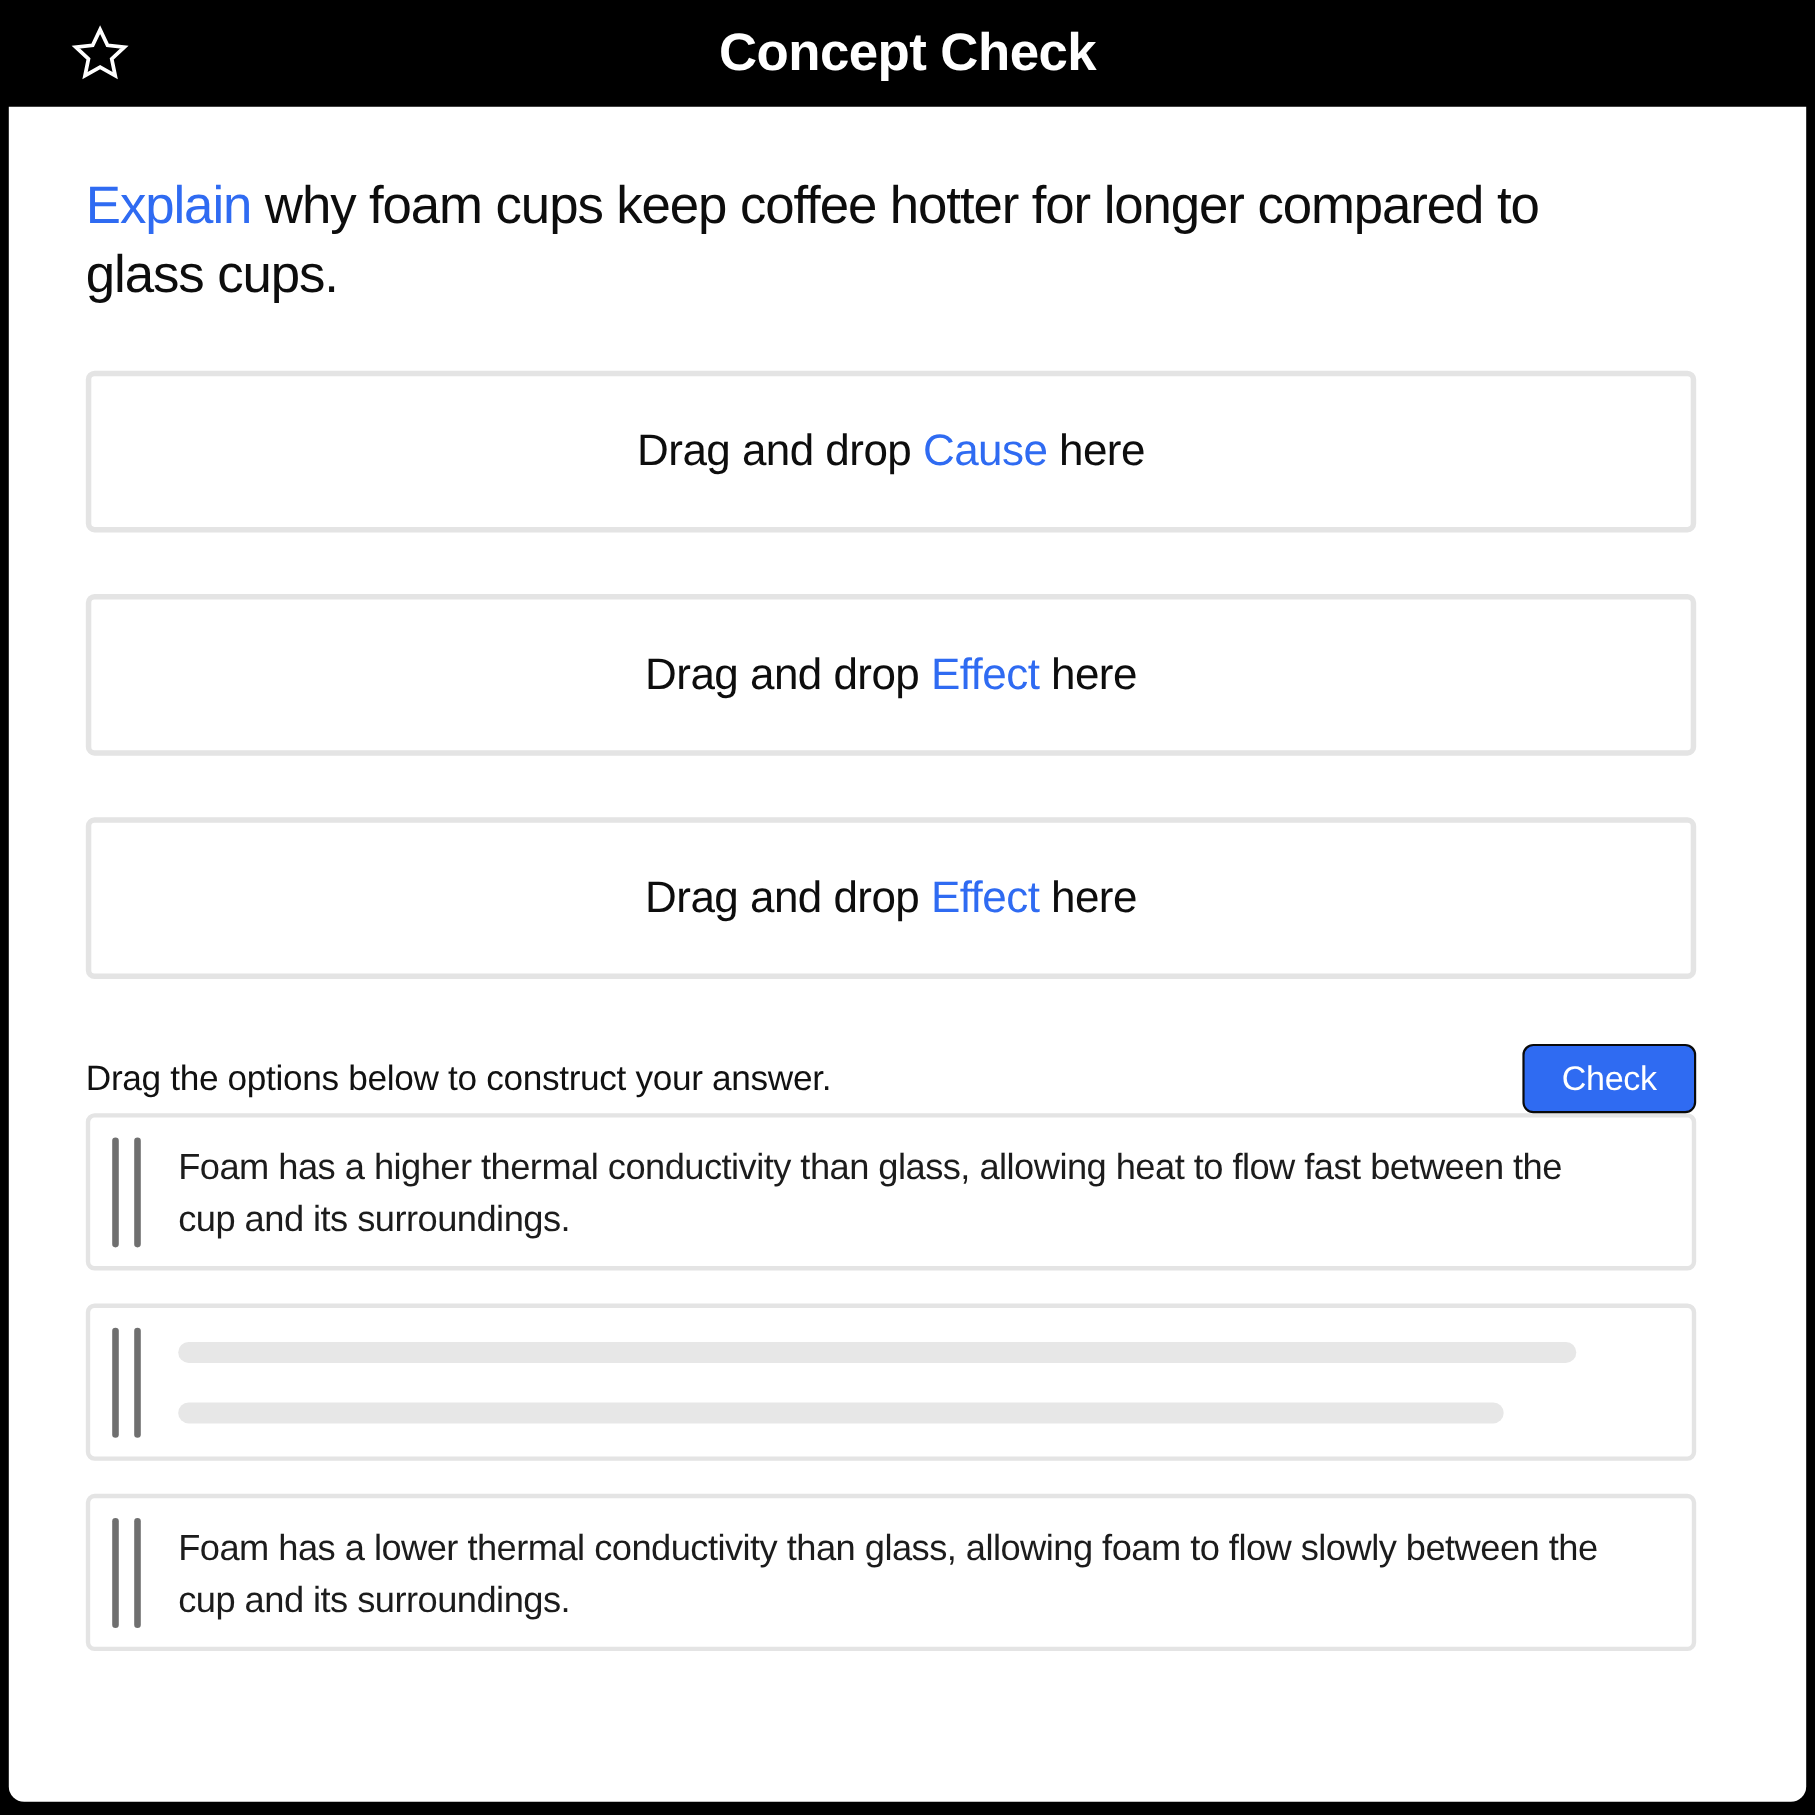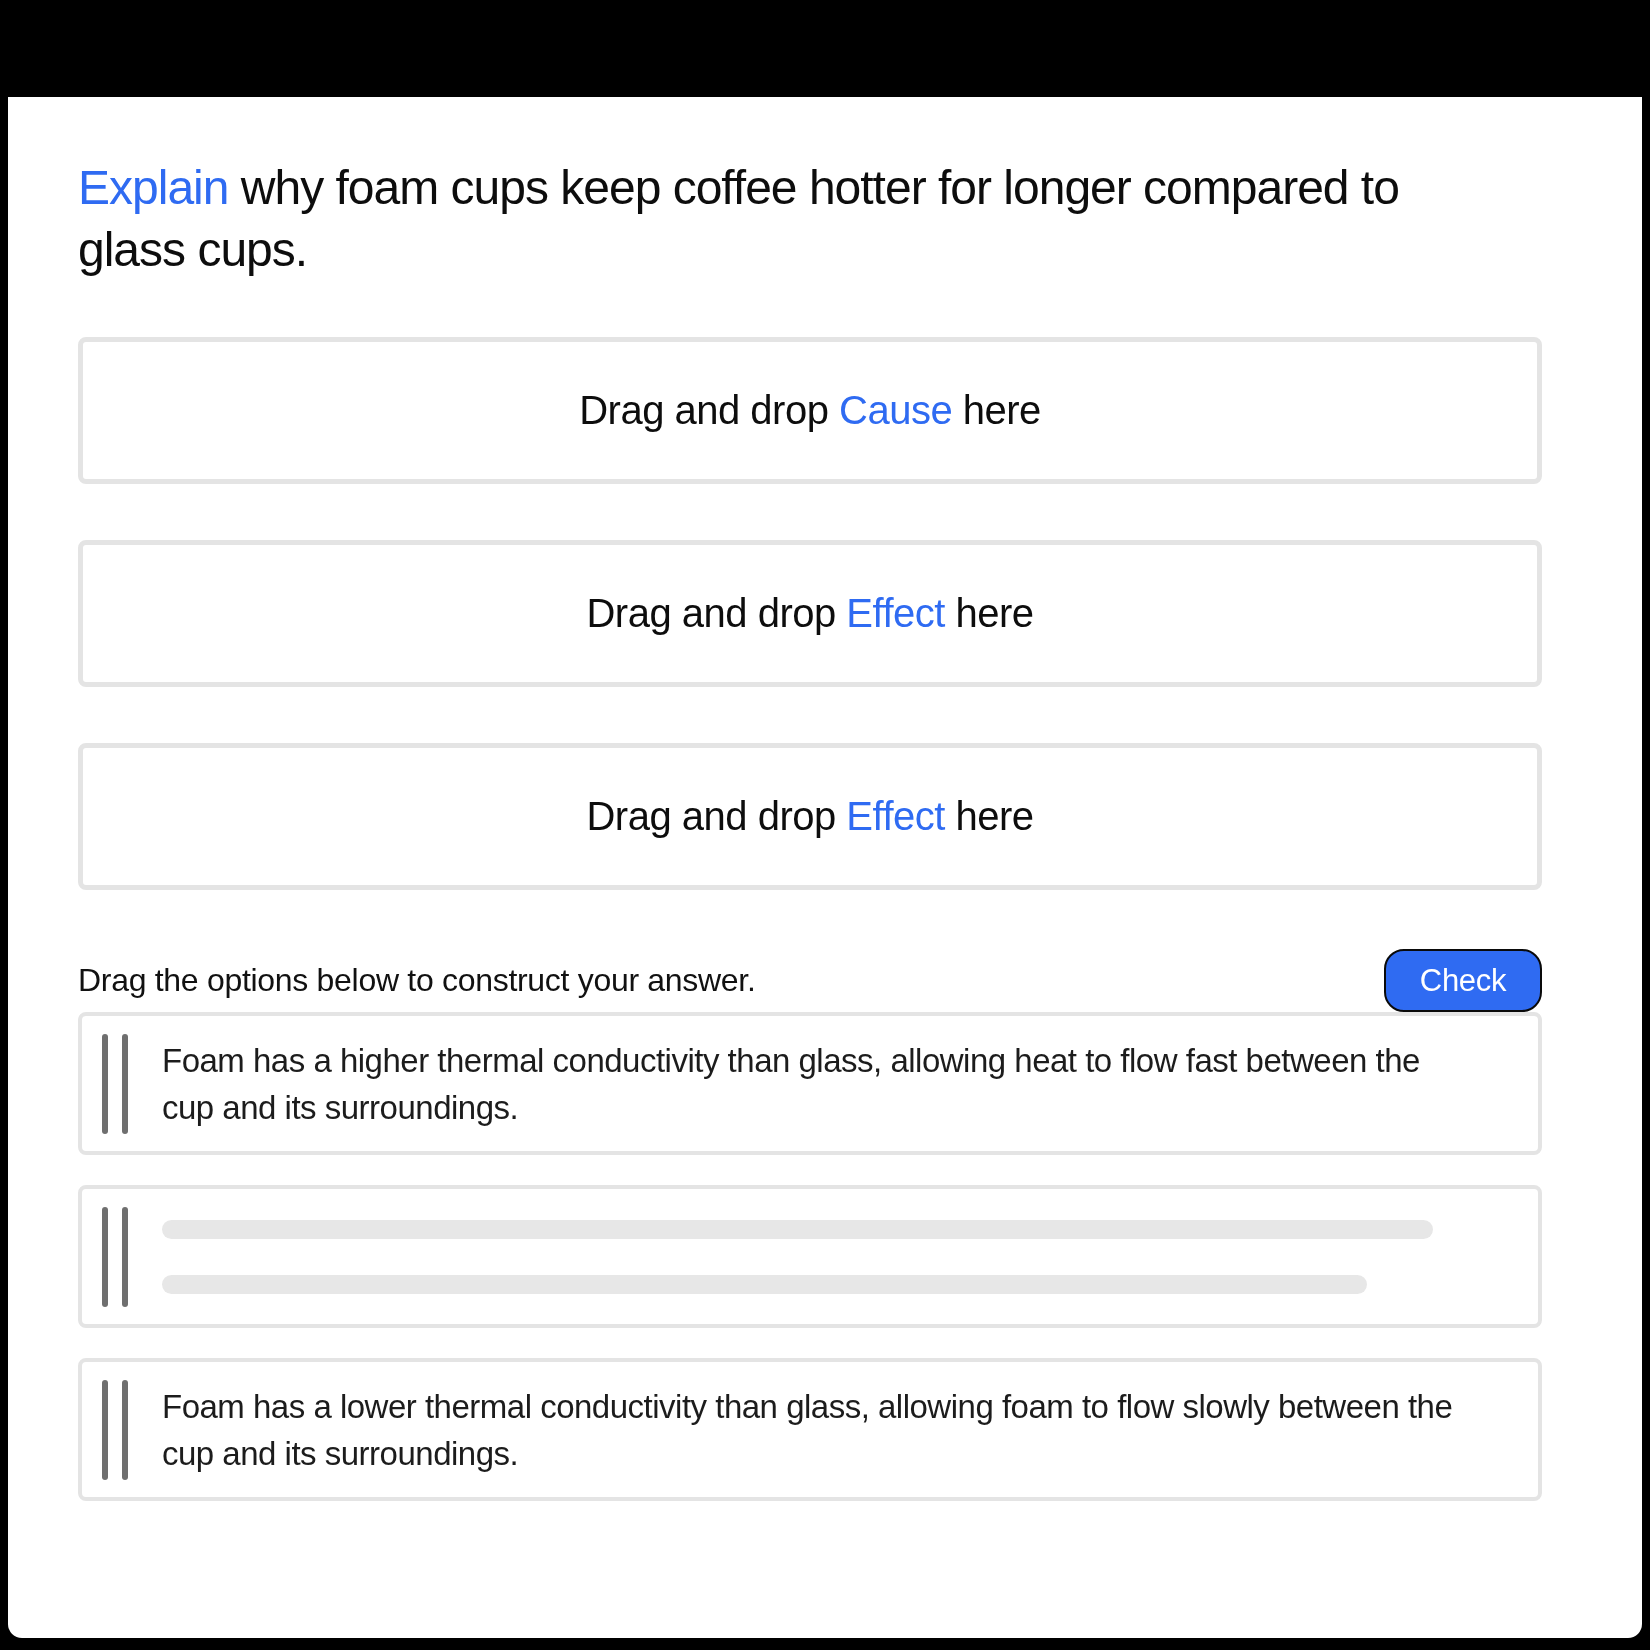--- a/index.html
+++ b/index.html
@@ -57,21 +57,21 @@
   .dz-text { font-size: 40px; letter-spacing: -0.5px; color: #0d0d0d; white-space: pre-wrap; }
 
   .action-row {
     margin-top: 59px;
     display: flex; align-items: center; justify-content: space-between;
   }
   .instruction { font-size: 32px; letter-spacing: -0.3px; color: #111111; }
   .check-btn {
     width: 158px; height: 63px;
     background: #2F6BF2; color: #ffffff;
-    border: 2px solid #0a0a0a; border-radius: 20px;
+    border: 2px solid #0a0a0a; border-radius: 10px;
     font-family: "Liberation Sans", sans-serif;
     font-size: 31px; letter-spacing: -0.3px;
     display: flex; align-items: center; justify-content: center;
     cursor: pointer;
   }
 
   .options { }
   .option-card {
     height: 143px;
     border: 4px solid #E4E4E4;
@@ -97,20 +97,28 @@
   }
   .skeleton-bar { height: 19px; border-radius: 10px; background: #E7E7E7; }
   .skeleton-bar.long { width: 97%; }
   .skeleton-bar.short { width: 92%; }
 </style>
 </head>
 <body>
 
 <div class="screen">
 
+  <div class="header">
+    <div class="star-wrap">
+      <svg width="54" height="54" viewBox="0 0 24 24" fill="none">
+        <polygon points="12,2.2 15,8.5 21.8,9.3 16.7,14 18.1,20.8 12,17.3 5.9,20.8 7.3,14 2.2,9.3 9,8.5" fill="none" stroke="#ffffff" stroke-width="1.5" stroke-linejoin="miter"></polygon>
+      </svg>
+    </div>
+    <div class="header-title">Concept Check</div>
+  </div>
 
   <div class="main">
 
     <div class="question"><span class="blue">Explain</span><span> why foam cups keep coffee hotter for longer compared to glass cups.</span></div>
 
 
     <div class="drop-zone">
       <div class="dz-text"><span>Drag and drop </span><span class="blue">Cause</span><span> here</span></div>
     </div>
 

